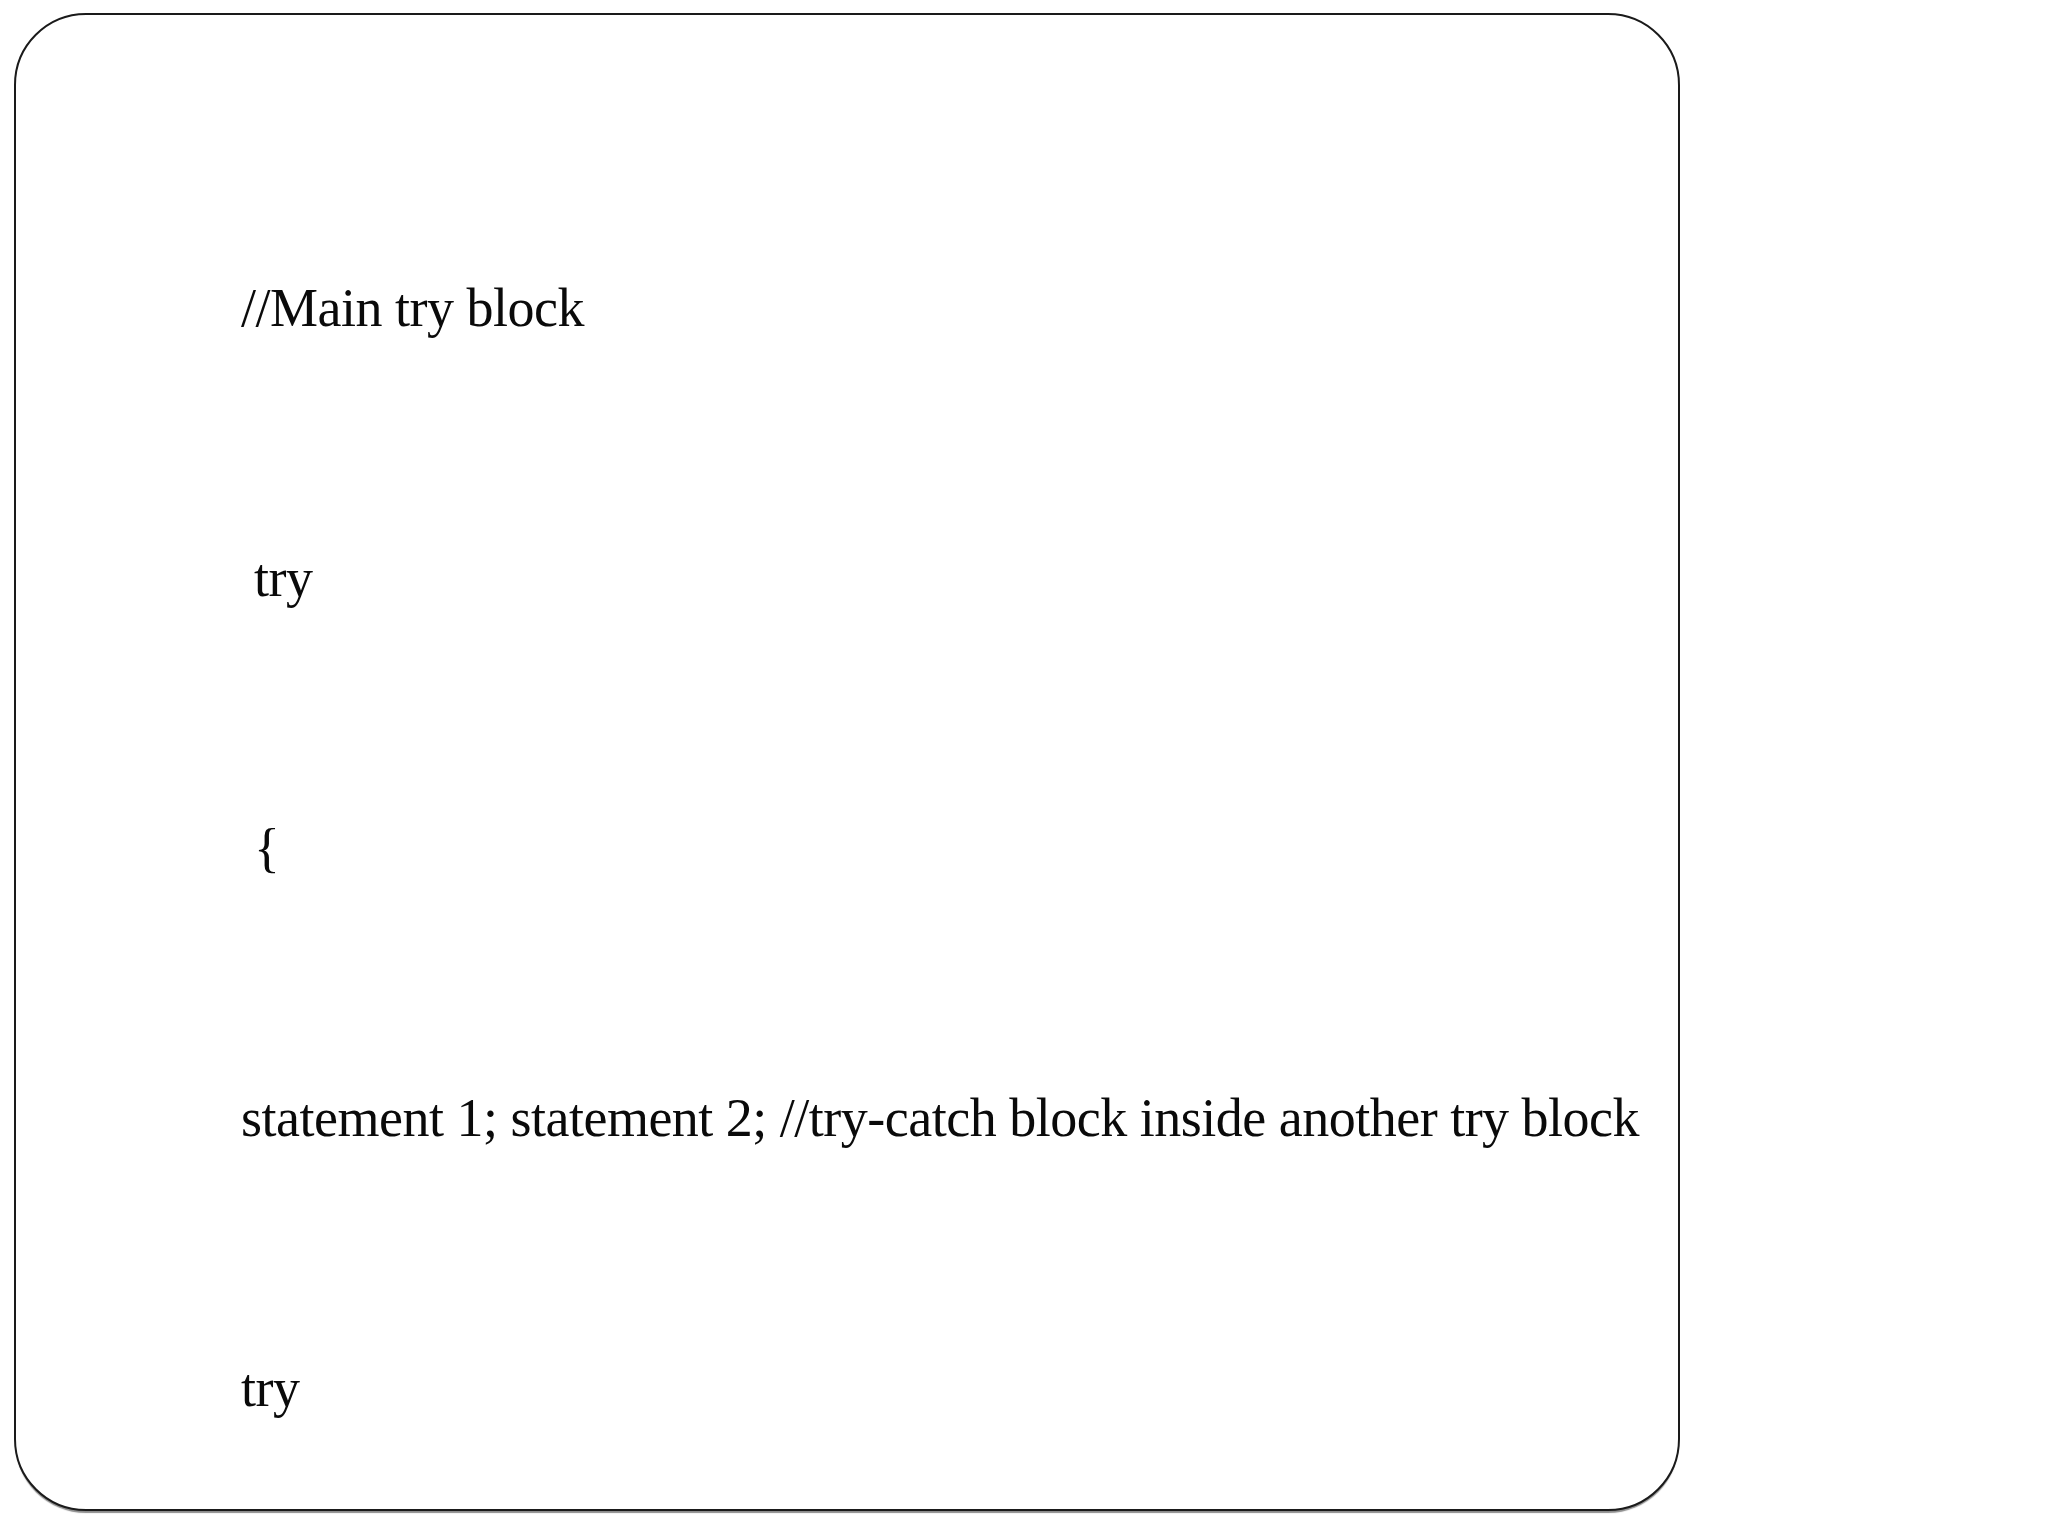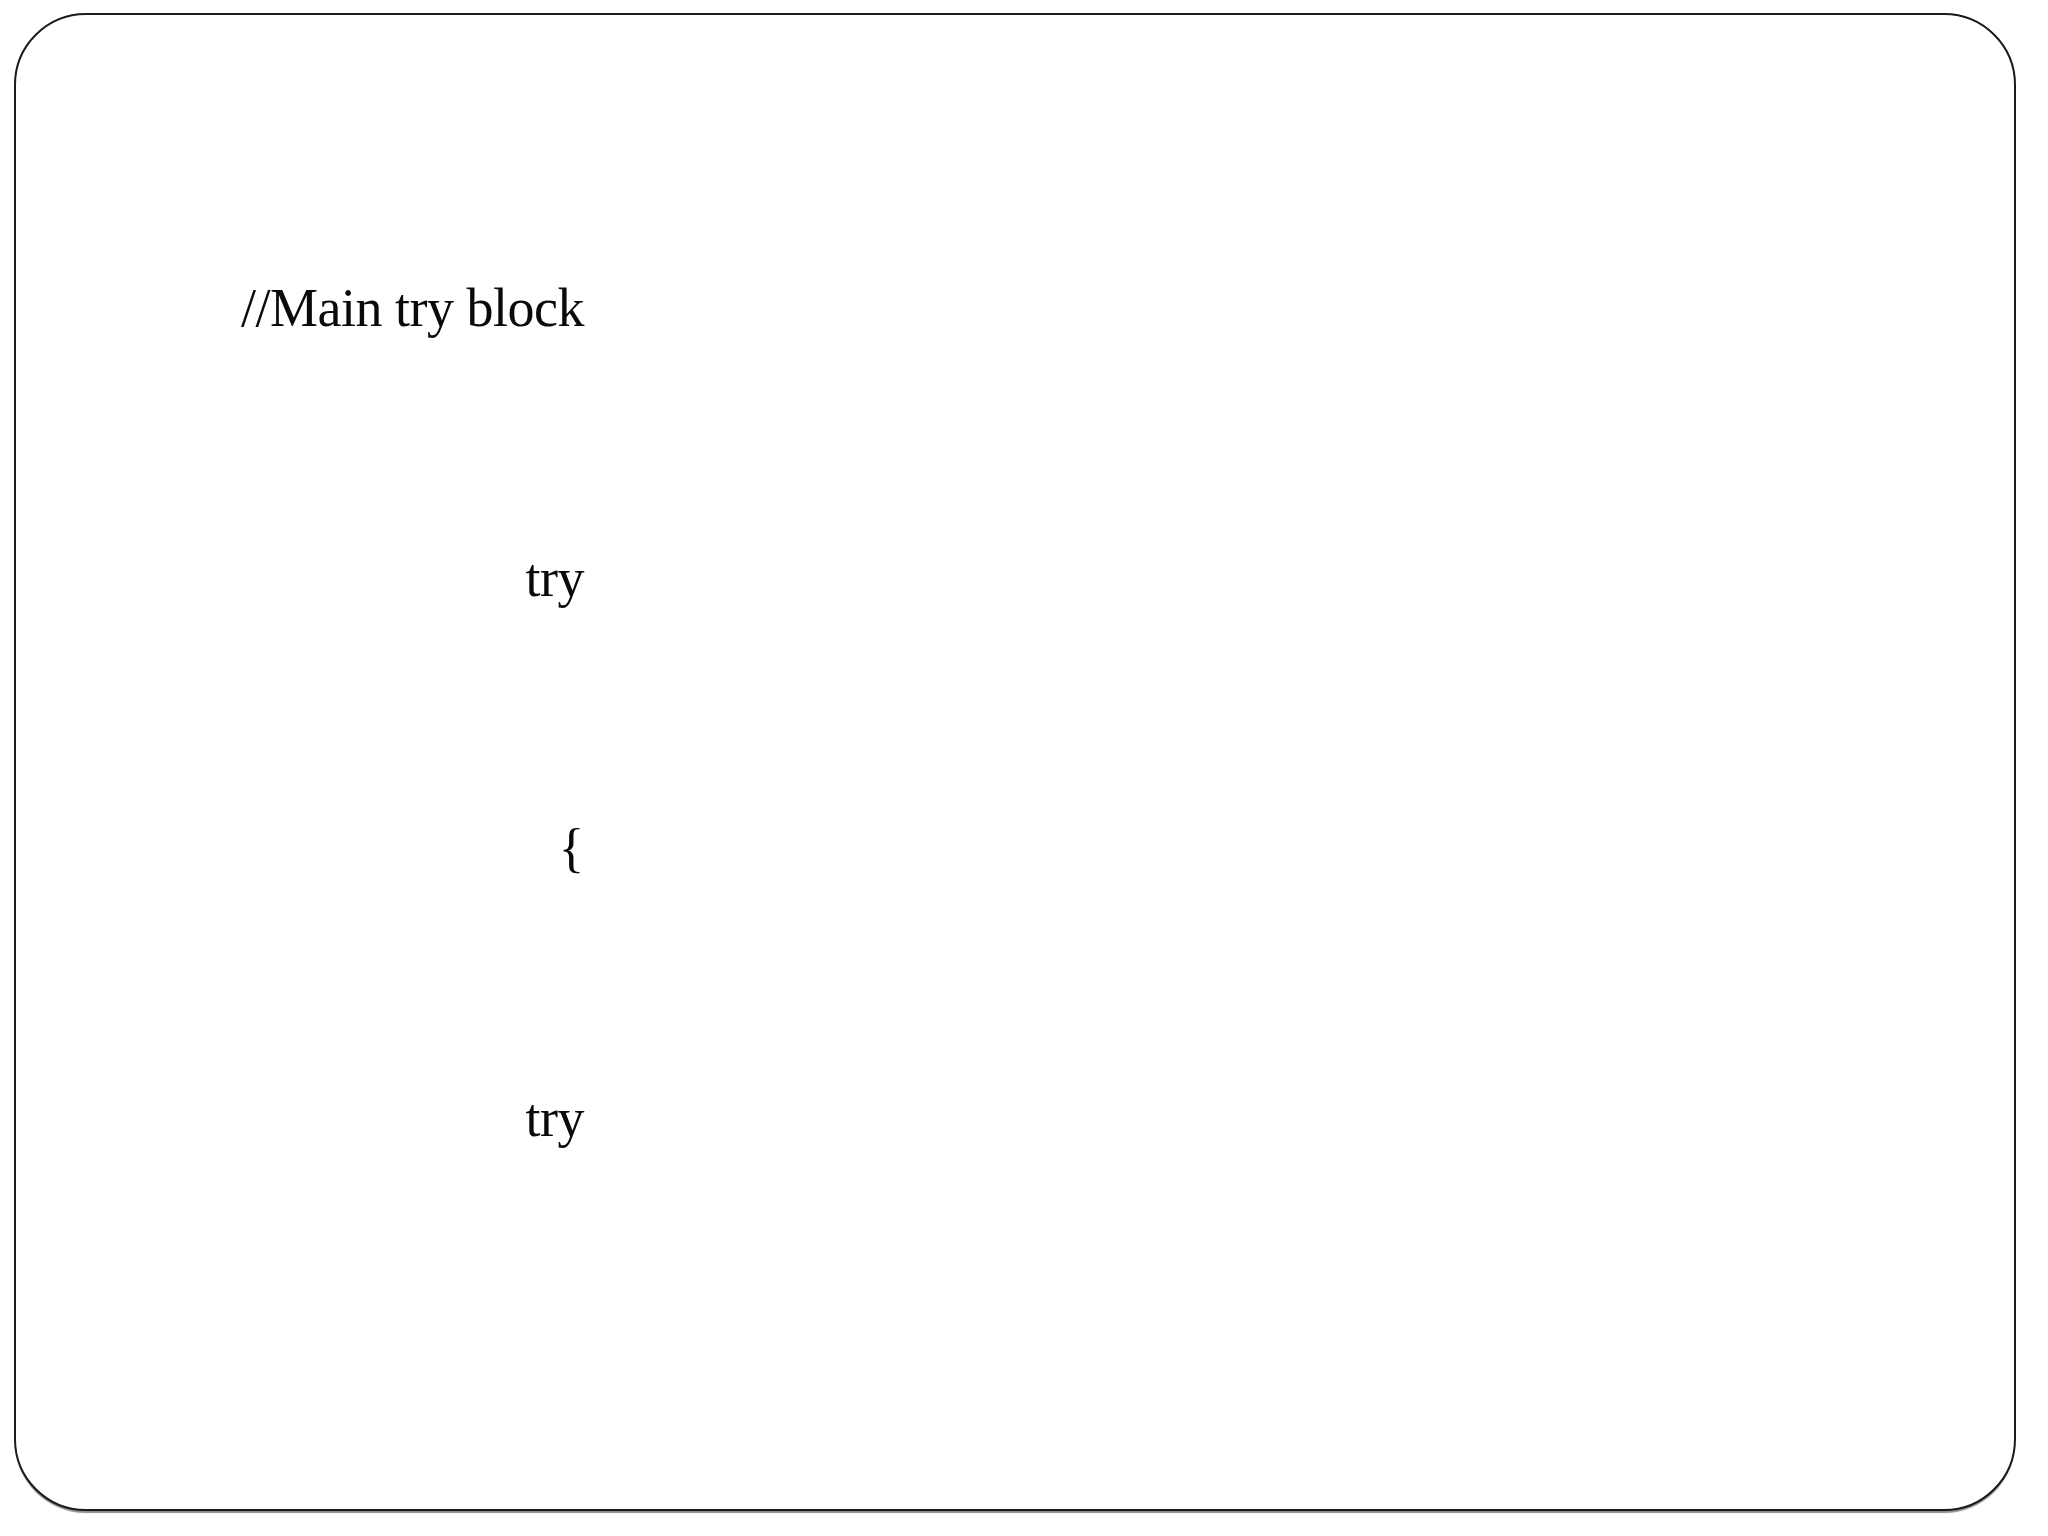--- a/index.html
+++ b/index.html
@@ -13,28 +13,27 @@
   .stage {
     position: relative;
     width: 2048px;
     height: 1536px;
     background: #ffffff;
   }
   .slide-frame {
     position: absolute;
     left: 14px;
     top: 13px;
-    width: 2002px;
+    width: 1666px;
     height: 1498px;
     background: #ffffff;
     border: 2px solid #1a1a1a;
     border-radius: 72px;
     box-sizing: border-box;
     box-shadow: 0 3px 1px -1px rgba(0,0,0,0.45);
-    text-align: right;
   }
   .code-block {
     position: absolute;
     left: 225px;
     top: 68px;
     font-family: "Liberation Serif", "DejaVu Serif", serif;
     font-size: 54px;
     line-height: 90px;
     letter-spacing: -0.5px;
     color: #0a0a0a;
@@ -46,20 +45,21 @@
 </style>
 </head>
 <body>
 
 <div class="stage">
   <div class="slide-frame">
     <div class="code-block">
       <div class="code-line">//Main try block</div>
       <div class="code-line"> try</div>
       <div class="code-line"> {</div>
+      <div class="code-line">statement 1; statement 2; //try-catch block inside another try block</div>
       <div class="code-line">try</div>
       
       
       
       
       
       
       
       
       

